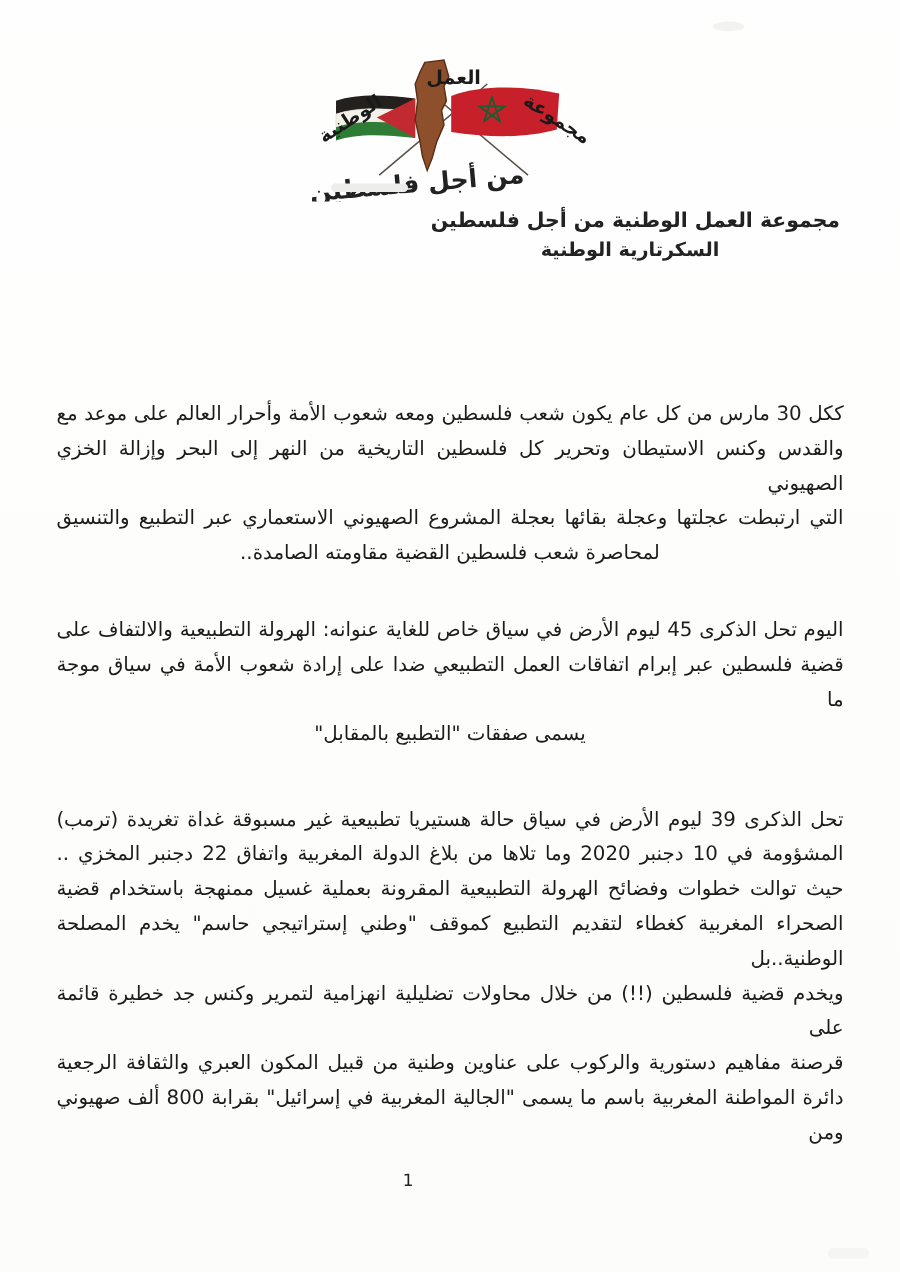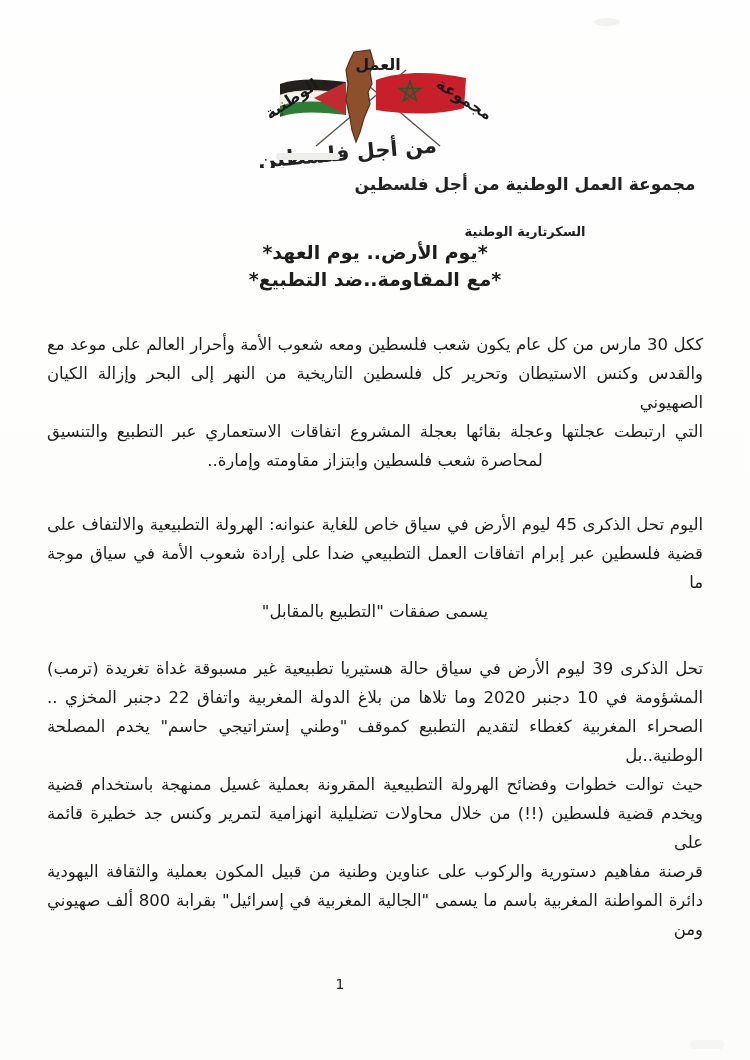--- a/index.html
+++ b/index.html
@@ -18,37 +18,37 @@
   
   .logo { position:absolute; left:258px; top:26px; width:240px; height:142px; }
   .logo svg { width:100%; height:100%; display:block; }
   .logo text { font-family:"DejaVu Sans", sans-serif; }
 
   
   .org-header {
     position:absolute; top:172px; right:50px; width:350px;
     direction:rtl; text-align:center; font-weight:bold; color:#222;
   }
-  .org-header .l1 { font-size:17px; line-height:24px; }
-  .org-header .l2 { font-size:13px; line-height:23px;margin-top:24px; }
+  .org-header .l1 { font-size:17px; line-height:24px;text-align:right; }
+  .org-header .l2 { font-size:16px; line-height:23px; }
 
   
   .doc-titles {
     position:absolute; top:239px; left:0; width:750px;
     direction:rtl; text-align:center; font-weight:bold; color:#1d1d1d;
   }
   .doc-titles .t { font-size:19px; line-height:27px; }
 
   
   .body-text {
     position:absolute; top:330px; left:47px; right:47px;
     direction:rtl; font-size:16.5px; color:#1c1c1c;
   }
   .paragraph { margin:0 0 35px 0; }
-  .paragraph:nth-child(2) { margin-bottom:28px; }
+  .paragraph:nth-child(2) { margin-bottom:42px; }
   .para-line {
     line-height:29px;
     text-align:justify;
     text-align-last:justify;
     white-space:normal;
   }
   .paragraph.align-center .para-line:last-child { text-align-last:center; }
   .paragraph.align-justify .para-line:last-child { text-align-last:justify; }
 
   
@@ -102,43 +102,39 @@
 
   <div class="smudge smudge-a"></div>
   <div class="smudge smudge-b"></div>
   <div class="smudge smudge-c"></div>
 
   <div class="org-header">
     <div class="l1">مجموعة العمل الوطنية من أجل فلسطين</div>
     <div class="l2">السكرتارية الوطنية</div>
   </div>
 
-  <div class="doc-titles">
-    <div class="t">*يوم الأرض.. يوم العهد*</div>
-    <div class="t">*مع المقاومة..ضد التطبيع*</div>
-  </div>
 
   <div class="body-text">
       <div class="paragraph align-center">
         <div class="para-line">ككل 30 مارس من كل عام يكون شعب فلسطين ومعه شعوب الأمة وأحرار العالم على موعد مع</div>
-        <div class="para-line">والقدس وكنس الاستيطان وتحرير كل فلسطين التاريخية من النهر إلى البحر وإزالة الكيان الصهيوني</div>
-        <div class="para-line">التي ارتبطت عجلتها وعجلة بقائها بعجلة المشروع اتفاقات الاستعماري عبر التطبيع والتنسيق</div>
-        <div class="para-line">لمحاصرة شعب فلسطين وابتزاز مقاومته وإمارة..</div>
+        <div class="para-line">والقدس وكنس الاستيطان وتحرير كل فلسطين التاريخية من النهر إلى البحر وإزالة الخزي الصهيوني</div>
+        <div class="para-line">التي ارتبطت عجلتها وعجلة بقائها بعجلة المشروع الصهيوني الاستعماري عبر التطبيع والتنسيق</div>
+        <div class="para-line">لمحاصرة شعب فلسطين القضية مقاومته الصامدة..</div>
       </div>
       <div class="paragraph align-center">
         <div class="para-line">اليوم تحل الذكرى 45 ليوم الأرض في سياق خاص للغاية عنوانه: الهرولة التطبيعية والالتفاف على</div>
         <div class="para-line">قضية فلسطين عبر إبرام اتفاقات العمل التطبيعي ضدا على إرادة شعوب الأمة في سياق موجة ما</div>
         <div class="para-line">يسمى صفقات "التطبيع بالمقابل"</div>
       </div>
       <div class="paragraph align-justify">
         <div class="para-line">تحل الذكرى 39 ليوم الأرض في سياق حالة هستيريا تطبيعية غير مسبوقة غداة تغريدة (ترمب)</div>
         <div class="para-line">المشؤومة في 10 دجنبر 2020 وما تلاها من بلاغ الدولة المغربية واتفاق 22 دجنبر المخزي ..</div>
+        <div class="para-line">حيث توالت خطوات وفضائح الهرولة التطبيعية المقرونة بعملية غسيل ممنهجة باستخدام قضية</div>
         <div class="para-line">الصحراء المغربية كغطاء لتقديم التطبيع كموقف "وطني إستراتيجي حاسم" يخدم المصلحة الوطنية..بل</div>
-        <div class="para-line">حيث توالت خطوات وفضائح الهرولة التطبيعية المقرونة بعملية غسيل ممنهجة باستخدام قضية</div>
         <div class="para-line">ويخدم قضية فلسطين (!!) من خلال محاولات تضليلية انهزامية لتمرير وكنس جد خطيرة قائمة على</div>
-        <div class="para-line">قرصنة مفاهيم دستورية والركوب على عناوين وطنية من قبيل المكون بعملية والثقافة اليهودية</div>
+        <div class="para-line">قرصنة مفاهيم دستورية والركوب على عناوين وطنية من قبيل المكون العبري والثقافة الرجعية</div>
         <div class="para-line">دائرة المواطنة المغربية باسم ما يسمى "الجالية المغربية في إسرائيل" بقرابة 800 ألف صهيوني ومن</div>
       </div>
     </div>
 
   <div class="page-number">1</div>
 
 </div>
 
 </body></html>

